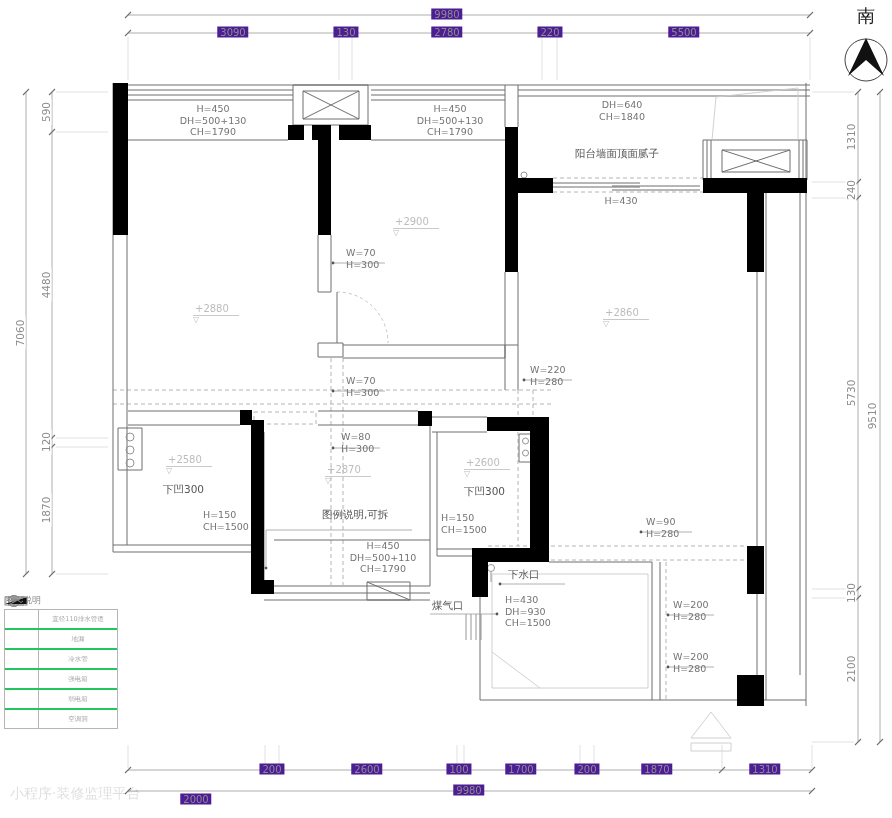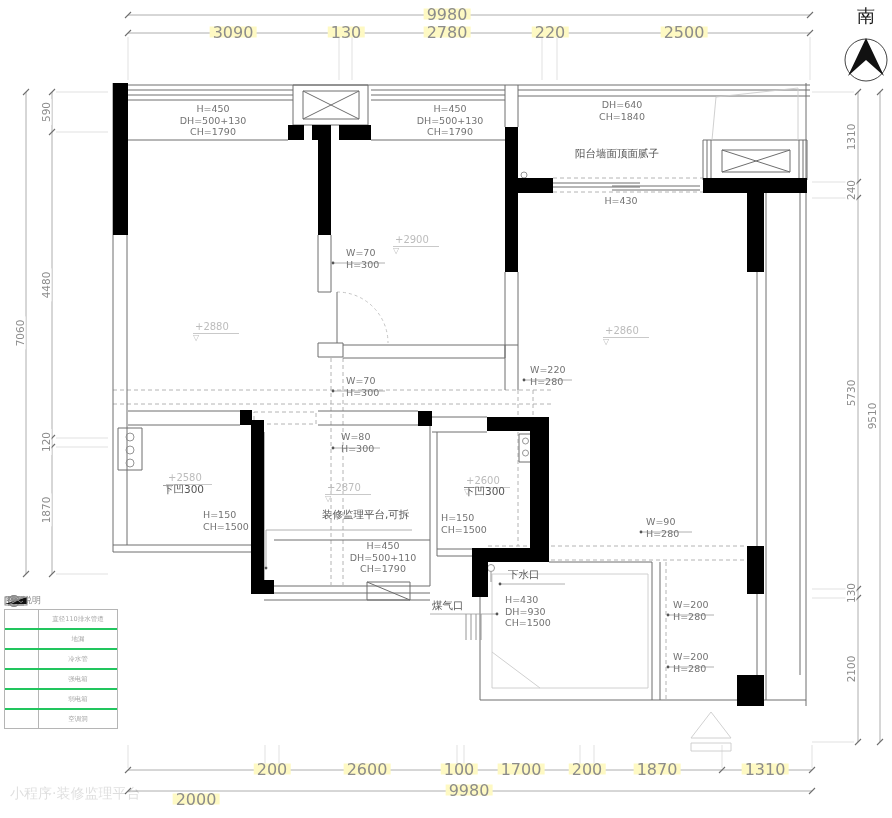--- a/index.html
+++ b/index.html
@@ -1,26 +1,26 @@
 <!DOCTYPE html>
 <html><head>
 <meta charset="utf-8">
 <style>
   html,body{margin:0;padding:0;background:#fff;}
   .stage{position:relative;width:892px;height:818px;background:#fff;overflow:hidden;
          font-family:"DejaVu Sans",sans-serif;}
   svg{position:absolute;left:0;top:0;}
-  .hdim{position:absolute;transform:translate(-50%,-50%);font-size:16px;color:#8c8c8c;
-        background:#fef9c3;padding:0 3px;line-height:11px;white-space:nowrap;}
+  .hdim{position:absolute;transform:translate(-50%,-50%);font-size:10px;color:#8c8c8c;
+        background:#4c1d95;padding:0 3px;line-height:11px;white-space:nowrap;}
   .vdim{position:absolute;transform:translate(-50%,-50%) rotate(-90deg);font-size:10.5px;color:#8c8c8c;
         background:#fff;padding:0 3px;line-height:11px;white-space:nowrap;}
   .note{position:absolute;font-size:9.5px;line-height:11.5px;color:#737373;white-space:pre-line;}
   .ctr{transform:translate(-50%,-50%);text-align:center;}
   .cn{position:absolute;font-size:10.5px;color:#555;white-space:nowrap;}
-  .level{position:absolute;color:#bcbcbc;font-size:10px;line-height:11px;margin-top:18px;}
+  .level{position:absolute;color:#bcbcbc;font-size:10px;line-height:11px;}
   .level .lvl-text{display:block;border-bottom:1px solid #c9c9c9;padding:0 10px 1px 2px;}
   .level .lvl-tri{display:block;font-size:8px;line-height:7px;margin-top:0;}
   .legend{position:absolute;left:4px;top:594px;}
   .leg-title{font-size:9px;color:#8a8a8a;margin:0 0 2px 1px;}
   .leg-table{border:1px solid #b5b5b5;width:112px;}
   .leg-row{display:flex;height:18px;}
   .leg-row + .leg-row{border-top:2px solid #22c55e;}
   .leg-sym{width:33px;border-right:1px solid #b5b5b5;display:flex;align-items:center;justify-content:center;}
   .leg-txt{flex:1;font-size:6.5px;color:#a8a8a8;display:flex;align-items:center;justify-content:center;white-space:nowrap;overflow:hidden;}
   .compass-label{position:absolute;left:857px;top:4px;font-size:18px;color:#111;}
@@ -159,21 +159,21 @@
       <circle cx="866" cy="60" r="21" stroke="#444" stroke-width="1" fill="none"></circle>
       <path d="M848,76L866,38L884,76L866,60Z" fill="#111"></path>
     </g>
   </svg>
 
   <span class="hdim" style="left:447px;top:14px">9980</span>
   <span class="hdim" style="left:233px;top:32px">3090</span>
   <span class="hdim" style="left:346px;top:32px">130</span>
   <span class="hdim" style="left:447px;top:32px">2780</span>
   <span class="hdim" style="left:550px;top:32px">220</span>
-  <span class="hdim" style="left:684px;top:32px">2500</span>
+  <span class="hdim" style="left:684px;top:32px">5500</span>
 
   <span class="hdim" style="left:196px;top:799px">2000</span>
   <span class="hdim" style="left:272px;top:769px">200</span>
   <span class="hdim" style="left:367px;top:769px">2600</span>
   <span class="hdim" style="left:459px;top:769px">100</span>
   <span class="hdim" style="left:521px;top:769px">1700</span>
   <span class="hdim" style="left:587px;top:769px">200</span>
   <span class="hdim" style="left:657px;top:769px">1870</span>
   <span class="hdim" style="left:765px;top:769px">1310</span>
   <span class="hdim" style="left:469px;top:790px">9980</span>
@@ -241,21 +241,21 @@
     <span class="lvl-text">+2600</span>
       <span class="lvl-tri">▽</span>
     </div>
 
   <div class="cn" style="left:163px;top:483px">下凹300</div>
   <div class="cn" style="left:464px;top:485px">下凹300</div>
   <div class="note" style="left:203px;top:509px">H=150
 CH=1500</div>
   <div class="note" style="left:441px;top:512px">H=150
 CH=1500</div>
-  <div class="cn" style="left:322px;top:508px">装修监理平台,可拆</div>
+  <div class="cn" style="left:322px;top:508px">图例说明,可拆</div>
   <div class="note ctr" style="left:383px;top:557px">H=450
 DH=500+110
 CH=1790</div>
   <div class="cn" style="left:508px;top:568px">下水口</div>
   <div class="cn" style="left:432px;top:599px">煤气口</div>
   <div class="note" style="left:505px;top:594px">H=430
 DH=930
 CH=1500</div>
 
   <div class="legend">

